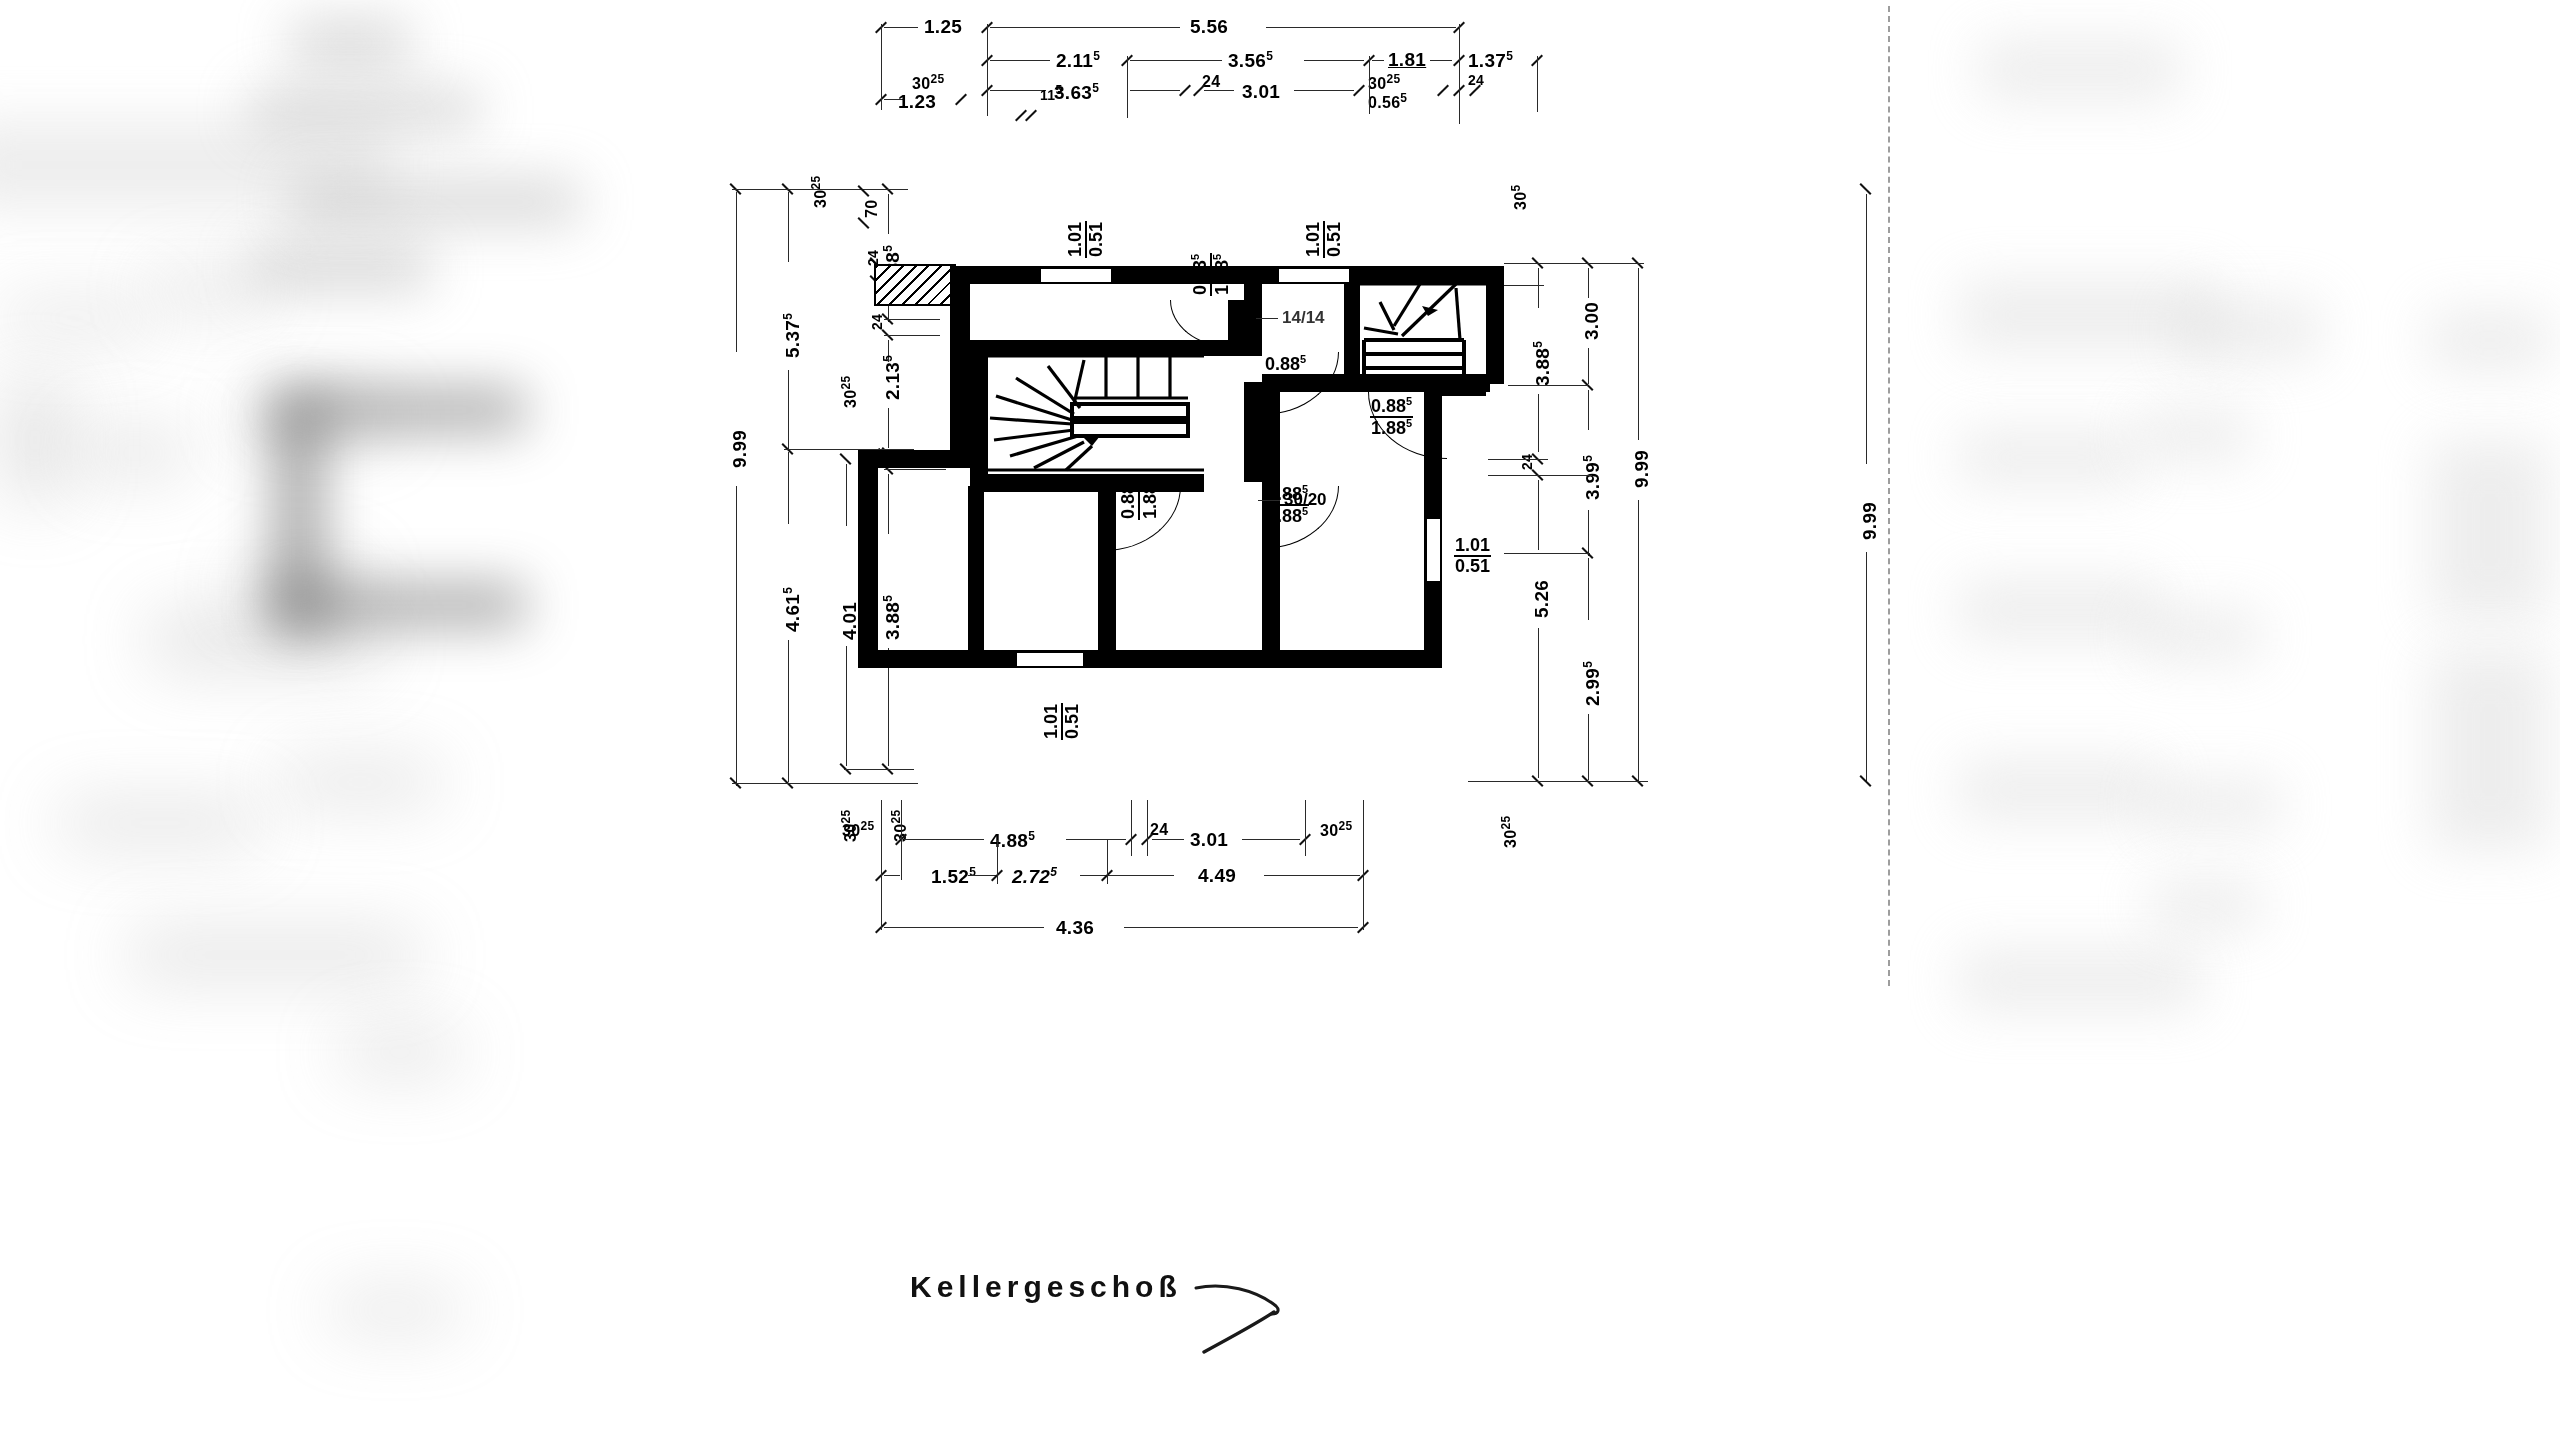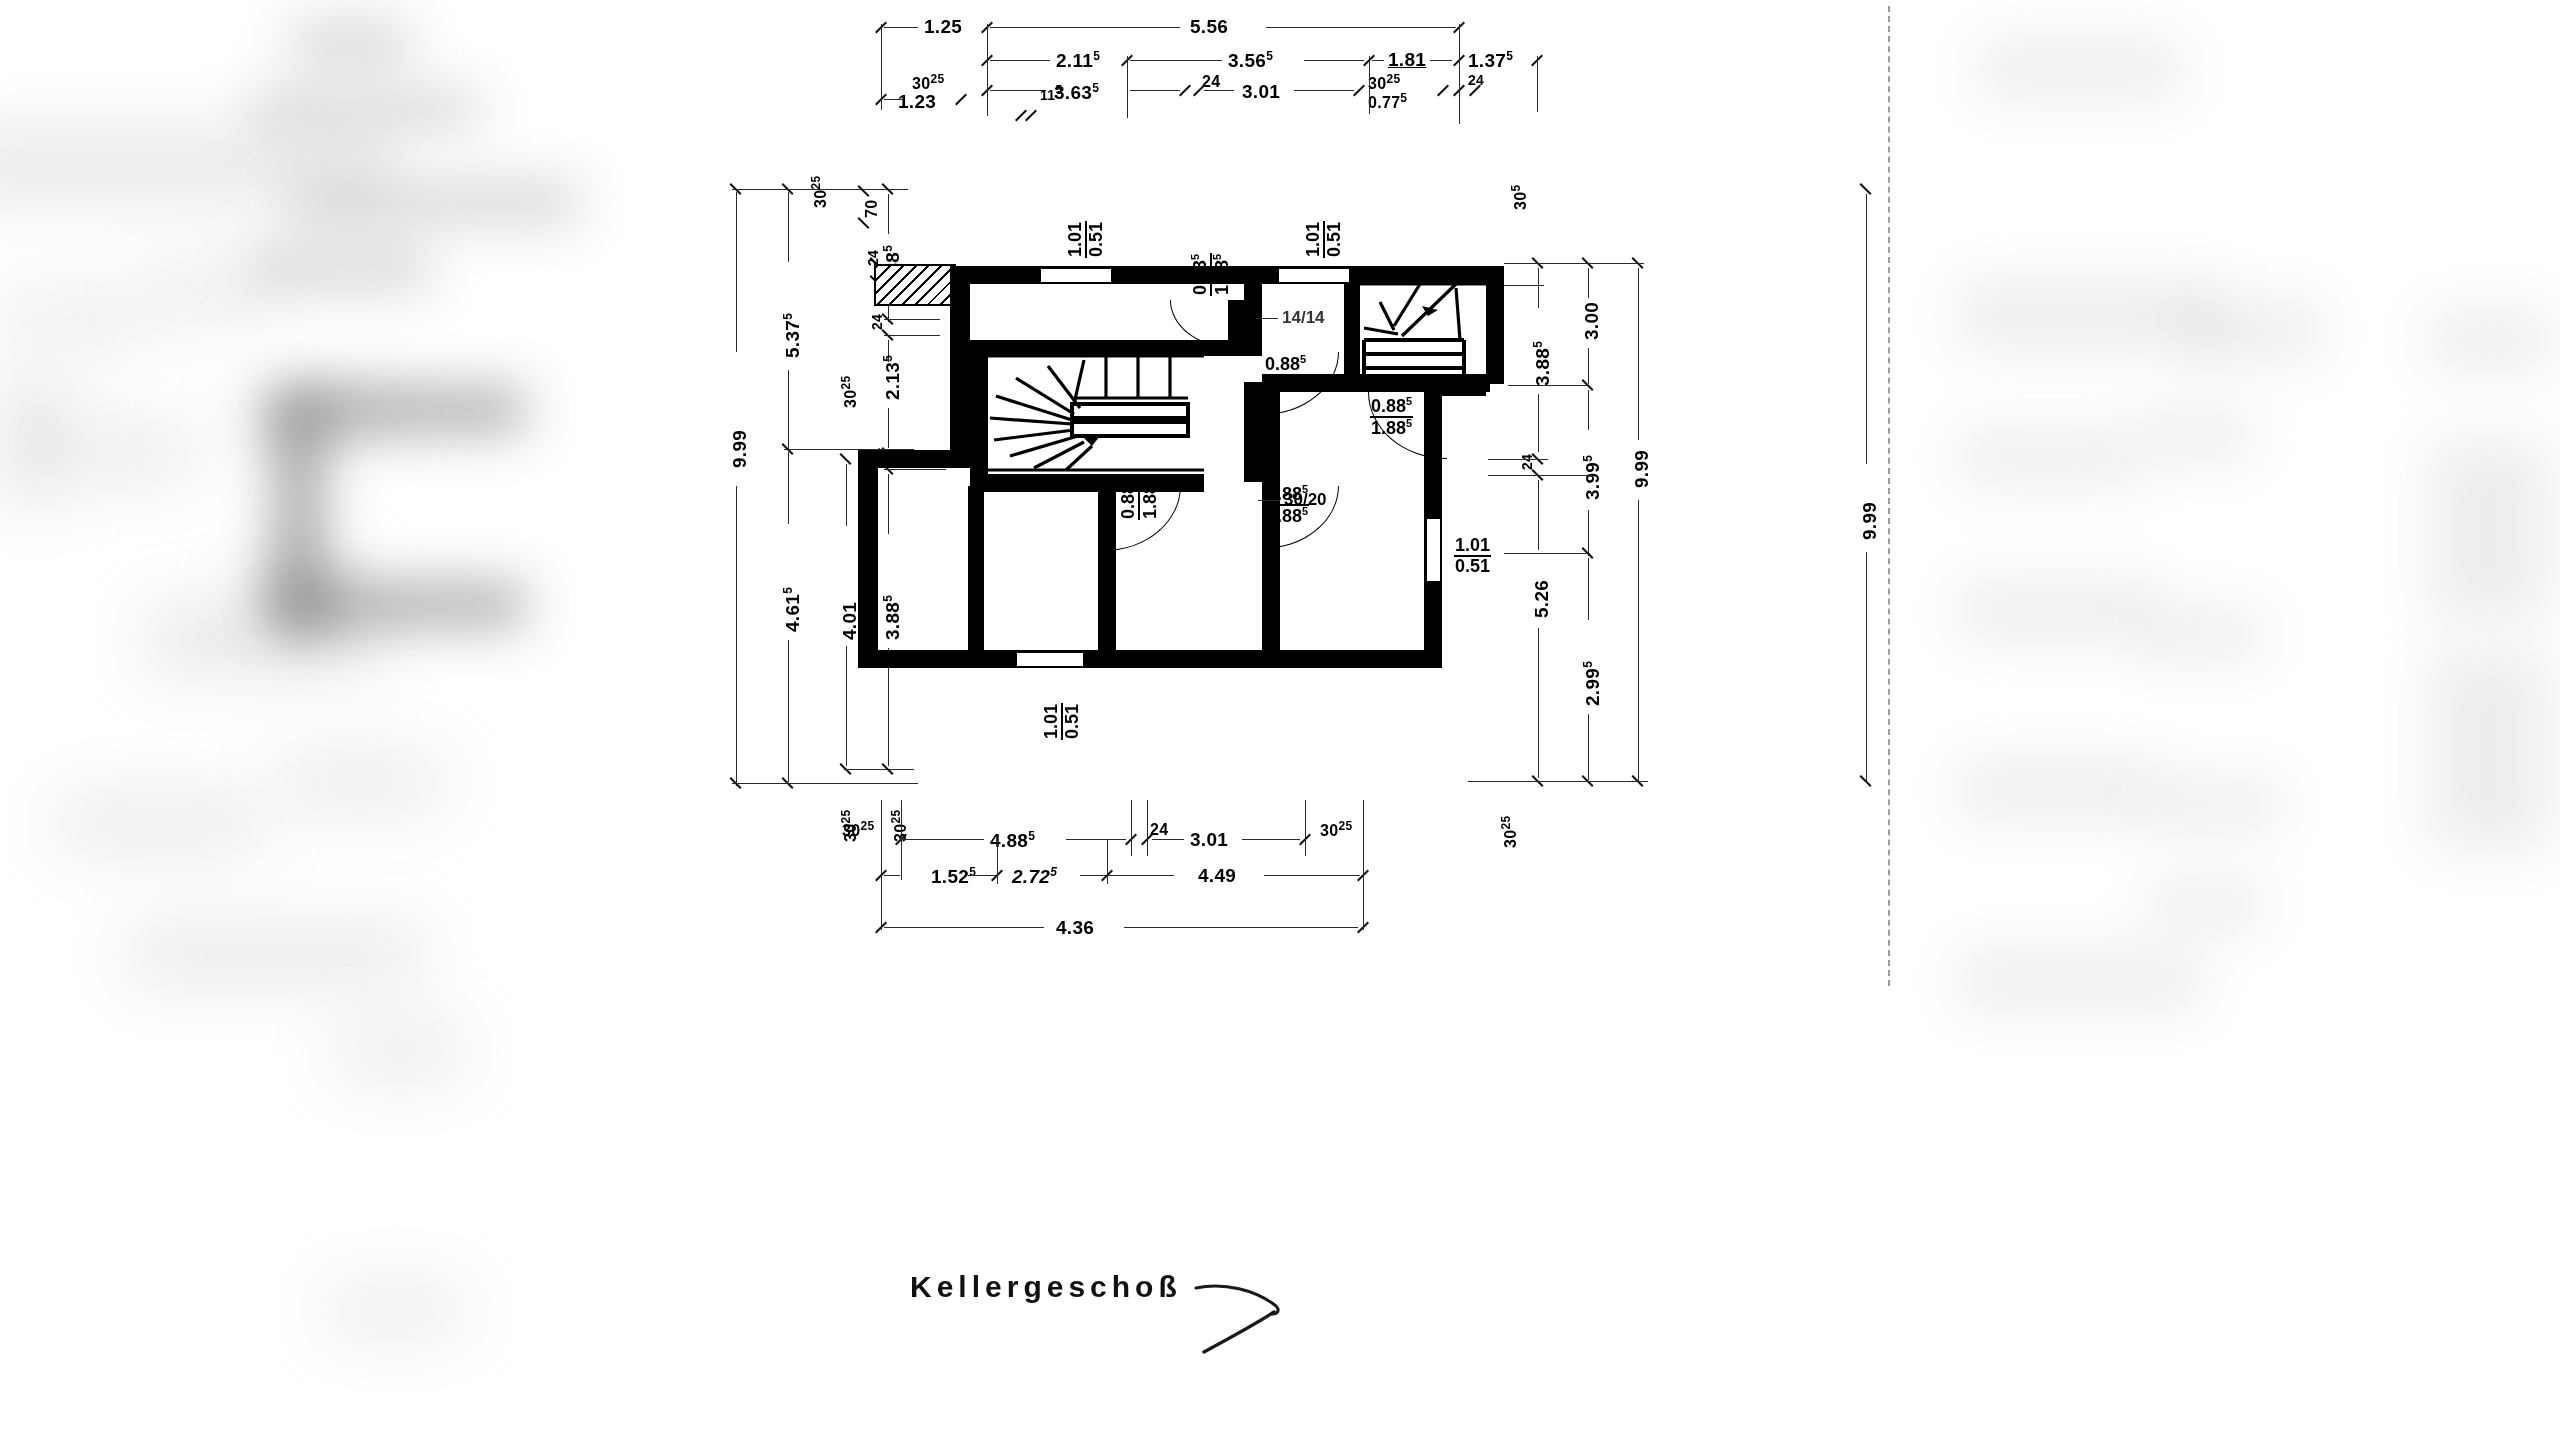--- a/index.html
+++ b/index.html
@@ -156,21 +156,21 @@
     <div class="dim small" style="left:534px;top:74px;">24</div>
     <div class="tick" style="left:530px;top:83px;"></div>
     <div class="exth" style="left:536px;top:90px;width:30px;"></div>
     <div class="dim" style="left:574px;top:82px;">3.01</div>
     <div class="exth" style="left:626px;top:90px;width:60px;"></div>
     <div class="tick" style="left:690px;top:83px;"></div>
     <div class="dim small" style="left:700px;top:73px;">
       <span>30</span><sup>25</sup>
     </div>
     <div class="dim small" style="left:700px;top:92px;">
-      <span>0.77</span><sup>5</sup>
+      <span>0.56</span><sup>5</sup>
     </div>
     <div class="tick" style="left:774px;top:83px;"></div>
     <div class="tick" style="left:790px;top:83px;"></div>
     <div class="dim tiny" style="left:800px;top:73px;">24</div>
     <div class="tick" style="left:806px;top:83px;"></div>
 
     <div class="tick" style="left:212px;top:92px;"></div>
     <div class="exth" style="left:216px;top:99px;width:20px;"></div>
     <div class="dim" style="left:230px;top:92px;">1.23</div>
     <div class="tick" style="left:292px;top:92px;"></div>

